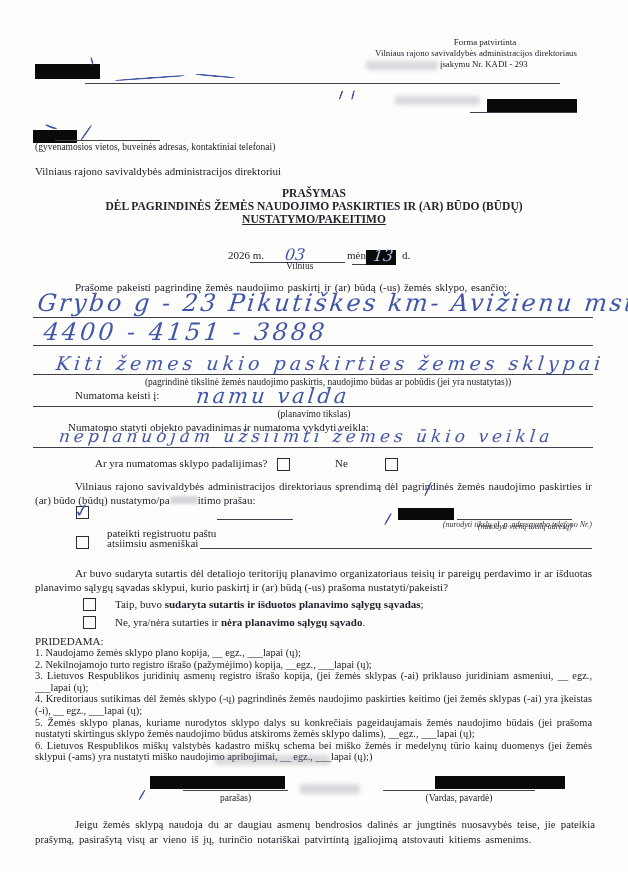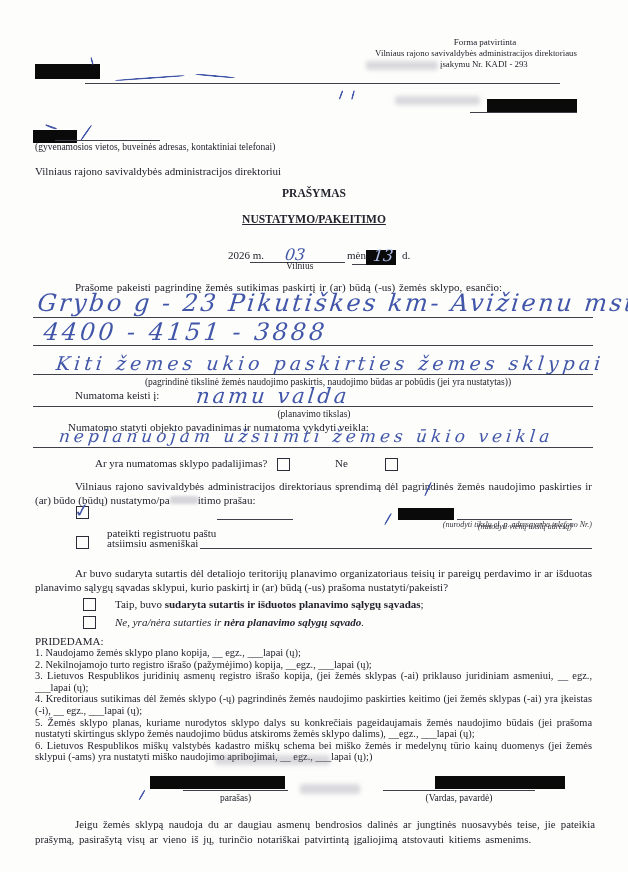--- a/index.html
+++ b/index.html
@@ -55,33 +55,34 @@
 
   <div class="ink" style="left:45px;top:126px;width:12px;transform:rotate(20deg);border-radius:0 0 60% 60%;"></div>
   <div class="redact" style="left:33px;top:130px;width:44px;height:13px;"></div>
   <div class="ink" style="left:76px;top:132px;width:20px;transform:rotate(-55deg);"></div>
   <div class="rule" style="left:55px;top:140px;width:105px;"></div>
   <div class="abs small" style="left:35px;top:142px;">(gyvenamosios vietos, buveinės adresas, kontaktiniai  telefonai)</div>
 
   <div class="abs body-txt" style="left:35px;top:164px;">Vilniaus rajono savivaldybės administracijos direktoriui</div>
 
   <div class="titles" style="top:187px;">PRAŠYMAS</div>
+  <div class="titles" style="top:200px;">DĖL PAGRINDINĖS ŽEMĖS NAUDOJIMO PASKIRTIES IR (AR) BŪDO (BŪDŲ)</div>
   <div class="titles" style="top:213px;text-decoration:underline;">NUSTATYMO/PAKEITIMO</div>
 
   <div class="abs body-txt" style="left:228px;top:248px;">2026 m.</div>
   <div class="rule" style="left:250px;top:262px;width:95px;"></div>
   <div class="hw abs" style="left:284px;top:245px;font-size:16px;">03</div>
   <div class="abs body-txt" style="left:347px;top:248px;">mėn.</div>
   <div class="rule" style="left:352px;top:264px;width:40px;"></div>
   <div class="redact" style="left:366px;top:250px;width:30px;height:15px;"></div>
   <div class="hw abs" style="left:372px;top:246px;font-size:16px;color:#aebde8;">13</div>
   <div class="abs body-txt" style="left:402px;top:248px;">d.</div>
   <div class="abs small" style="left:286px;top:261px;">Vilnius</div>
 
-  <div class="abs body-txt" style="left:35px;top:280px;width:560px;text-indent:40px;word-spacing:1px;">Prašome pakeisti pagrindinę žemės sutikimas paskirtį ir (ar) būdą (-us) žemės sklypo, esančio:</div>
+  <div class="abs body-txt" style="left:35px;top:280px;width:560px;text-indent:40px;word-spacing:1px;">Prašome pakeisti pagrindinę žemės naudojimo paskirtį ir (ar) būdą (-us) žemės sklypo, esančio:</div>
 
   <div class="hw abs" style="left:36px;top:289px;font-size:24px;letter-spacing:2.5px;">Grybo g - 23 Pikutiškes km- Avižienu mst-</div>
   <div class="rule" style="left:33px;top:317px;width:560px;"></div>
 
   <div class="hw abs" style="left:42px;top:318px;font-size:24px;letter-spacing:3px;">4400 - 4151 - 3888</div>
   <div class="rule" style="left:33px;top:345px;width:560px;"></div>
 
   <div class="hw abs" style="left:55px;top:352px;font-size:19px;letter-spacing:4px;">Kiti žemes ukio paskirties žemes sklypai</div>
   <div class="rule" style="left:33px;top:374px;width:560px;"></div>
   <div class="abs small center" style="left:16px;right:0;top:377px;margin-left:12px;">(pagrindinė tikslinė žemės naudojimo paskirtis, naudojimo būdas ar pobūdis (jei yra nustatytas))</div>
@@ -119,21 +120,21 @@
   <div class="rule" style="left:200px;top:548px;width:392px;"></div>
   <div class="abs tiny" style="left:392px;top:520px;width:200px;text-align:right;">(nurodyti tikslų el. p. adresą arba telefono Nr.)</div>
 
   <div class="abs body-txt justify" style="left:35px;top:566px;width:557px;text-indent:40px;">Ar buvo sudaryta sutartis dėl detaliojo teritorijų planavimo organizatoriaus teisių ir pareigų perdavimo ir ar išduotas planavimo sąlygų sąvadas sklypui, kurio paskirtį ir (ar) būdą (-us) prašoma nustatyti/pakeisti?</div>
 
   <span class="cb" style="left:83px;top:598px;"></span>
   <div class="abs body-txt" style="left:115px;top:597px;">
     <span>Taip, buvo </span><span class="bold">sudaryta sutartis ir išduotos planavimo sąlygų sąvadas</span><span>;</span>
   </div>
   <span class="cb" style="left:83px;top:616px;"></span>
-  <div class="abs body-txt" style="left:115px;top:615px;font-style:italic;">
+  <div class="abs body-txt" style="left:115px;top:615px;">
     <span>Ne, yra/nėra sutarties ir </span><span class="bold">nėra planavimo sąlygų sąvado</span><span>.</span>
   </div>
 
   <div class="abs body-txt" style="left:35px;top:634px;">PRIDEDAMA:</div>
   <div class="abs justify" style="left:35px;top:647px;width:557px;font-size:10.4px;line-height:11.6px;">
     <div>1. Naudojamo žemės sklypo plano kopija, __ egz., ___lapai (ų);</div>
     <div>2. Nekilnojamojo turto registro išrašo (pažymėjimo) kopija, __egz., ___lapai (ų);</div>
     <div>3. Lietuvos Respublikos juridinių asmenų registro išrašo kopija, (jei žemės sklypas (-ai) priklauso juridiniam asmeniui, __ egz., ___lapai (ų);</div>
     <div>4. Kreditoriaus sutikimas dėl žemės sklypo (-ų) pagrindinės žemės naudojimo paskirties keitimo (jei žemės sklypas (-ai) yra įkeistas (-i), __ egz., ___lapai (ų);</div>
     <div>5. Žemės sklypo planas, kuriame nurodytos sklypo dalys su konkrečiais pageidaujamais žemės naudojimo būdais (jei prašoma nustatyti skirtingus sklypo žemės naudojimo būdus atskiroms žemės sklypo dalims), __egz., ___lapai (ų);</div>

